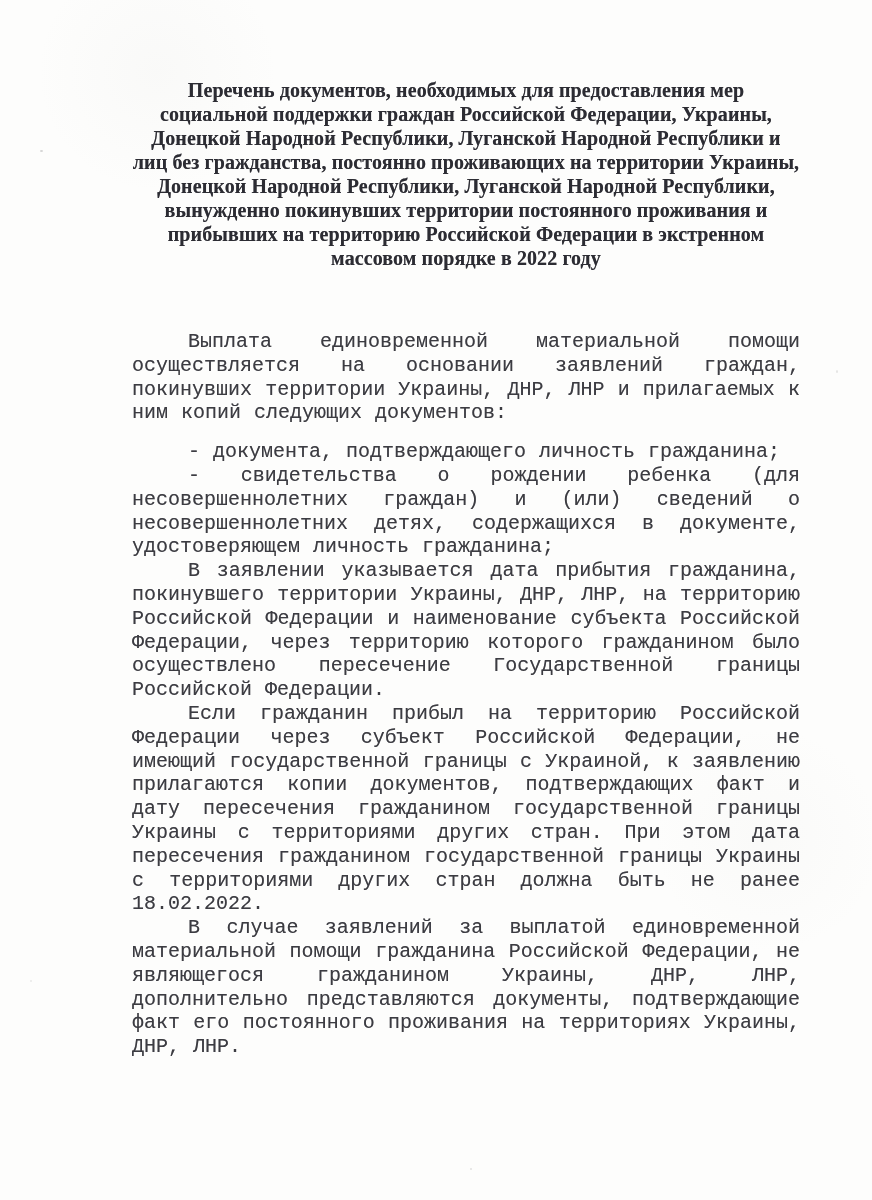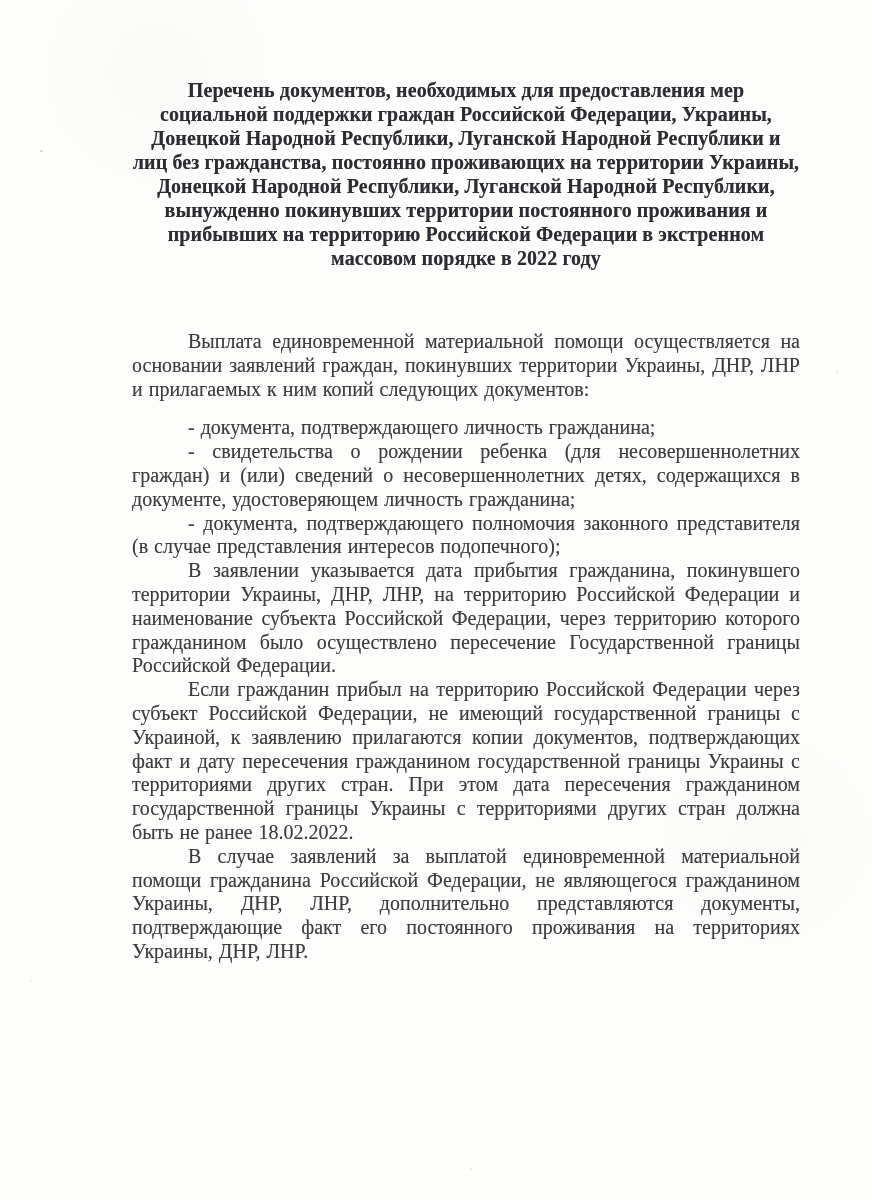--- a/index.html
+++ b/index.html
@@ -29,20 +29,21 @@
     font-size: 20px;
     font-weight: 700;
     line-height: 24px;
     text-align: center;
     color: #2c2c33;
     letter-spacing: 0.1px;
     text-shadow: 0 0 0.6px rgba(44,44,51,0.55);
   }
   .bodytext {
     margin-top: 60px;
+    font-family: Liberation Mono, monospace;
   }
   .bodytext p {
     margin: 0;
     font-size: 20px;
     line-height: 23.8px;
     text-align: justify;
     text-indent: 56px;
     color: #3c3c42;
     text-shadow: 0 0 0.5px rgba(62,62,68,0.45);
     word-spacing: 1px;
@@ -74,21 +75,20 @@
 
     <h1 class="doc-title">Перечень документов, необходимых для предоставления  мер социальной поддержки граждан Российской Федерации, Украины, Донецкой Народной Республики, Луганской Народной Республики и лиц без гражданства, постоянно проживающих на территории Украины, Донецкой Народной Республики, Луганской Народной Республики, вынужденно покинувших территории постоянного проживания и прибывших на территорию Российской Федерации в экстренном массовом порядке в 2022 году</h1>
 
     <div class="bodytext">
 
       <p>Выплата единовременной материальной помощи осуществляется на основании заявлений граждан, покинувших территории Украины, ДНР, ЛНР и прилагаемых к ним копий следующих документов:</p>
 
       <div class="doc-list">
         <p>- документа, подтверждающего личность гражданина;</p>
         <p>- свидетельства о рождении ребенка (для несовершеннолетних граждан) и (или) сведений о несовершеннолетних детях, содержащихся в документе, удостоверяющем личность гражданина;</p>
-        <p>- документа, подтверждающего полномочия законного представителя (в случае представления интересов подопечного);</p>
       </div>
 
       <p>В заявлении указывается дата прибытия гражданина, покинувшего территории Украины, ДНР, ЛНР, на территорию Российской Федерации и наименование субъекта Российской Федерации, через территорию которого гражданином было осуществлено пересечение Государственной границы Российской Федерации.</p>
       <p>Если гражданин прибыл на территорию Российской Федерации через субъект Российской Федерации, не имеющий государственной границы с Украиной, к заявлению прилагаются копии документов, подтверждающих факт и дату пересечения гражданином государственной границы Украины с территориями других стран. При этом дата пересечения гражданином государственной границы Украины с территориями других стран должна быть не ранее 18.02.2022.</p>
       <p>В случае заявлений за выплатой единовременной материальной помощи гражданина Российской Федерации, не являющегося гражданином Украины, ДНР, ЛНР, дополнительно представляются документы, подтверждающие факт его постоянного проживания на территориях Украины, ДНР, ЛНР.</p>
 
     </div>
   </div>
 </div>
 

